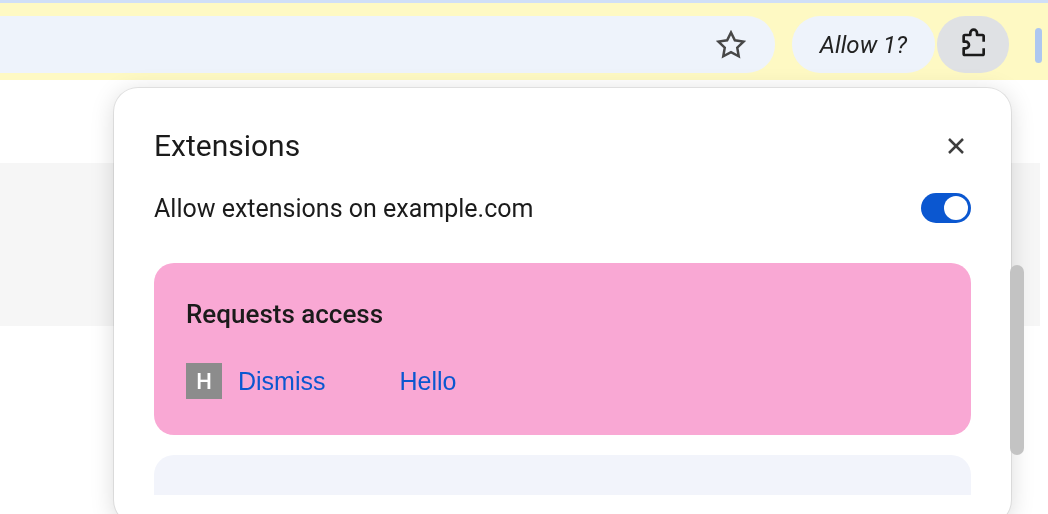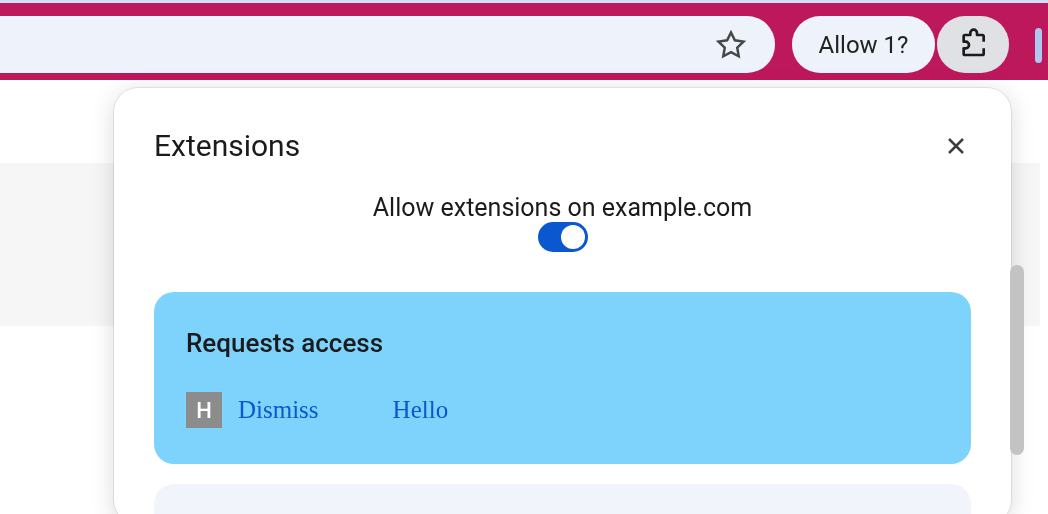--- a/index.html
+++ b/index.html
@@ -9,24 +9,25 @@
     }
     body {
       font-family: -apple-system, BlinkMacSystemFont, "Segoe UI", Roboto, Arial, sans-serif;
       width: 1048px;
       height: 514px;
       overflow: hidden;
       background: #ffffff;
       position: relative;
     }
     .browser-chrome {
-      background: #be185d;
+      background: #fef9c3;
       height: 80px;
       position: relative;
       border-top: 3px solid #d0dff7;
+      font-style: italic;
     }
     .address-bar {
       position: absolute;
       top: 13px;
       left: 0;
       width: 775px;
       height: 57px;
       background: #eef3fb;
       border-radius: 0 28px 28px 0;
     }
@@ -112,21 +113,20 @@
       cursor: pointer;
       display: flex;
       align-items: center;
       justify-content: center;
     }
     .allow-row {
       display: flex;
       align-items: center;
       justify-content: space-between;
       margin-bottom: 40px;
-      flex-direction: column;
     }
     .allow-text {
       font-size: 25px;
       color: #1b1b1b;
     }
     .toggle {
       width: 50px;
       height: 30px;
       background: #0b57d0;
       border-radius: 15px;
@@ -136,21 +136,21 @@
     .toggle-knob {
       position: absolute;
       top: 3px;
       right: 3px;
       width: 24px;
       height: 24px;
       background: #ffffff;
       border-radius: 50%;
     }
     .section-card {
-      background: #7dd3fc;
+      background: #f9a8d4;
       border-radius: 20px;
       padding: 36px 50px 36px 32px;
       margin-bottom: 20px;
     }
     .section-title {
       font-size: 26px;
       font-weight: 500;
       color: #1b1b1b;
       margin-bottom: 34px;
     }
@@ -175,21 +175,21 @@
       color: #1b1b1b;
       flex: 1;
     }
     .action-btn {
       font-size: 25px;
       color: #0b57d0;
       font-weight: 500;
       cursor: pointer;
       background: none;
       border: none;
-      font-family: Liberation Serif, serif;
+      font-family: Liberation Sans, sans-serif;
     }
     .action-btn.dismiss {
       margin-right: 58px;
     }
     .next-card {
       background: #f2f4fb;
       border-radius: 20px 20px 0 0;
       height: 40px;
     }
     .scrollbar {

